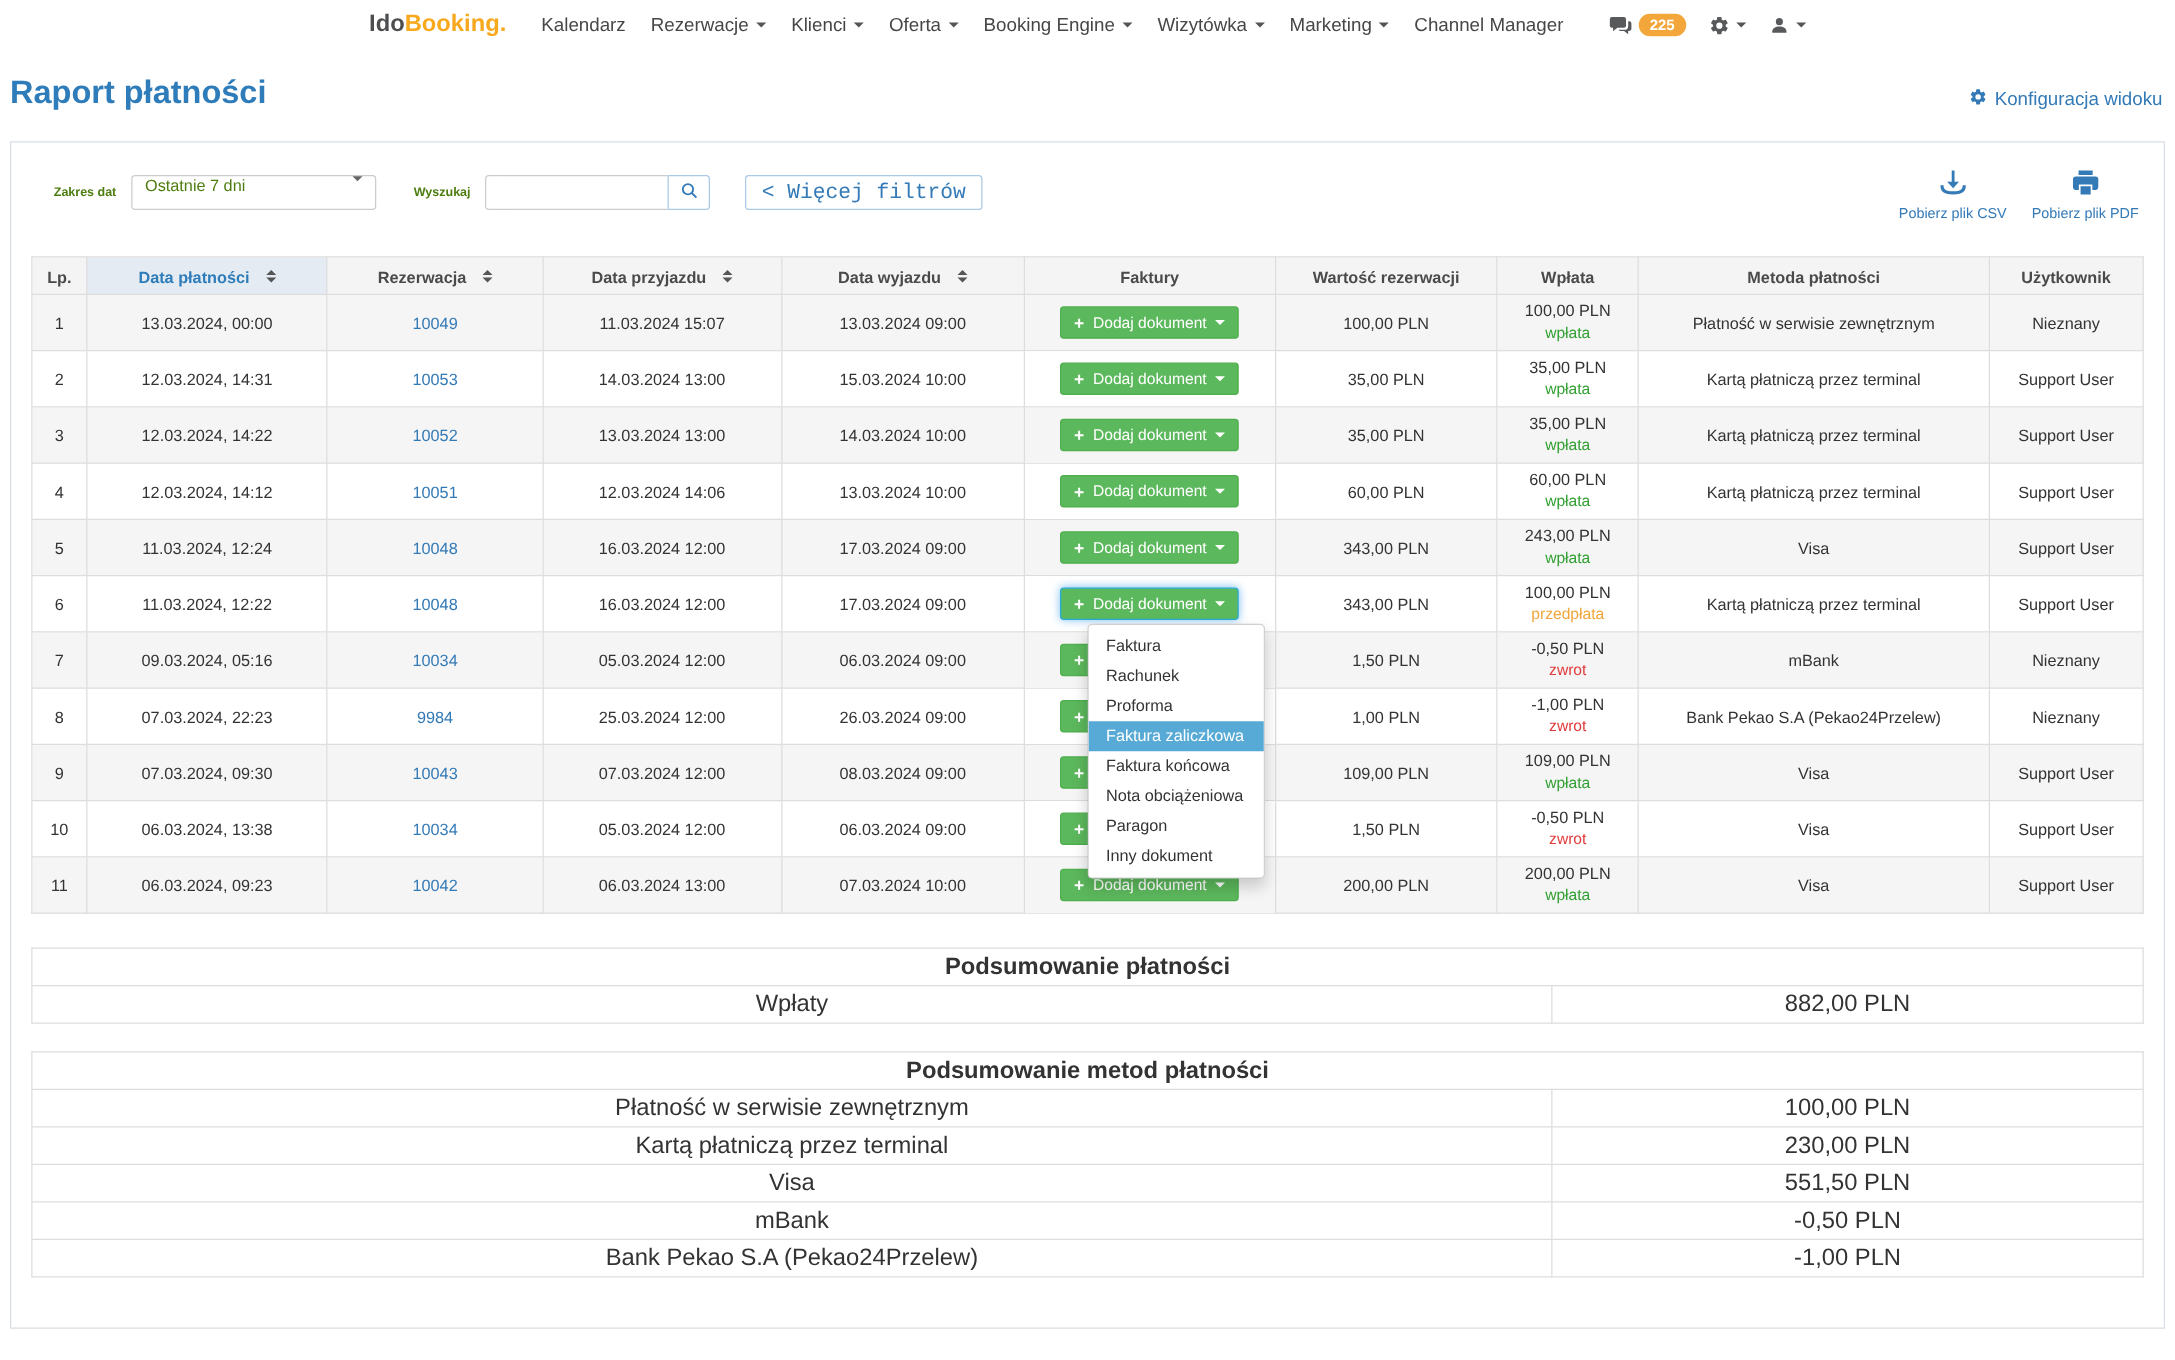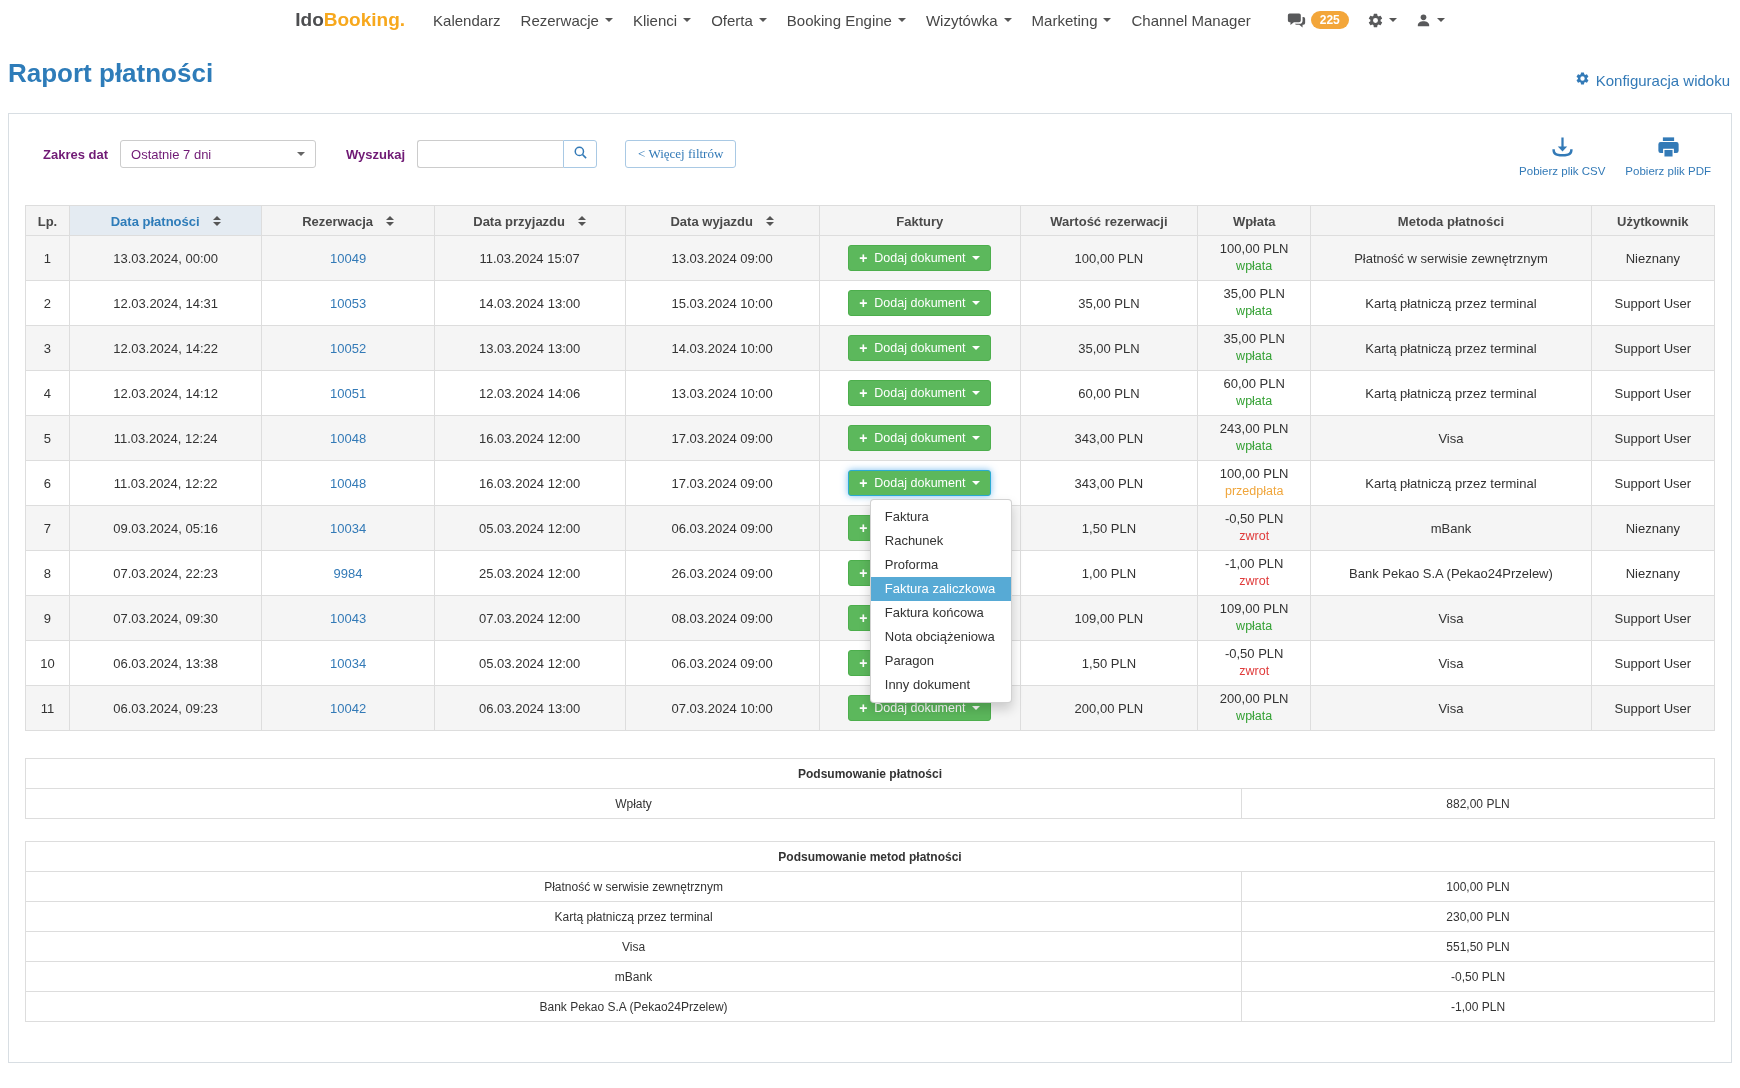--- a/index.html
+++ b/index.html
@@ -32,33 +32,33 @@
   .page-header{display:flex;justify-content:space-between;align-items:flex-end;padding:22px 10px 24px 8px}
   .page-header h1{margin:0;font-size:26px;font-weight:700;color:var(--accent-blue,#2e7cb9)}
   .config-link{display:flex;align-items:center;gap:6px;color:var(--link-blue,#337ab7);
                font-size:15px;cursor:pointer;text-decoration:none}
 
   
   .panel{margin:0 8px;border:1px solid #d8dee3;background:#fff;padding:25px 0 40px}
 
   
   .filter-bar{display:flex;align-items:center;padding:0 12px 0 34px;height:30px}
-  .lbl{font-weight:700;font-size:13px;color:#701a75;white-space:nowrap}
-  .select{width:196px;height:28px;border:1px solid #ccc;border-radius:3px;display:flex;align-items:center;
-          justify-content:space-between;padding:0 10px;margin-left:12px;font-size:13px;color:#701a75;
+  .lbl{font-weight:700;font-size:10px;color:#4d7c0f;white-space:nowrap}
+  .select{width:196px;height:28px;border:1px solid #ccc;border-radius:3px;display:flex;align-items:flex-start;
+          justify-content:space-between;padding:0 10px;margin-left:12px;font-size:13px;color:#4d7c0f;
           cursor:pointer;background:#fff}
   .caret-gray{border-top-color:#666}
   .lbl-search{margin-left:30px}
   .search-group{display:flex;margin-left:12px}
   .search-input{width:146px;height:28px;border:1px solid #ccc;border-right:none;border-radius:3px 0 0 3px;
                 padding:0 8px;font-size:13px;outline:none;font-family:inherit}
   .search-btn{width:34px;height:28px;border:1px solid #a9c9e4;border-radius:0 3px 3px 0;background:#fff;
               color:var(--link-blue,#337ab7);display:flex;align-items:center;justify-content:center;cursor:pointer}
   .more-filters{margin-left:28px;height:28px;padding:0 12px;border:1px solid #a9c9e4;border-radius:3px;
-                background:#fff;color:var(--link-blue,#337ab7);font-size:13px;cursor:pointer;font-family:Liberation Serif, serif}
+                background:#fff;color:var(--link-blue,#337ab7);font-size:17px;cursor:pointer;font-family:Liberation Mono, monospace}
   .spacer{flex:1}
   .downloads{display:flex;gap:20px;margin-right:8px}
   .dl{display:flex;flex-direction:column;align-items:center;color:var(--link-blue,#337ab7);cursor:pointer}
   .dl svg{width:27px;height:27px}
   .dl span{font-size:11.5px;margin-top:2px;white-space:nowrap}
 
   
   .table-wrap{padding:0 16px;margin-top:36px}
   .main-table{width:100%;border-collapse:collapse;font-size:13px;color:#333;table-layout:fixed}
   .main-table th{border:1px solid #ddd;background:#f4f4f4;height:30px;font-size:13px;color:#4a4a4a;
@@ -90,21 +90,21 @@
   .doc-menu{position:absolute;top:38px;left:calc(50% - 50px);width:142px;background:#fff;
             border:1px solid rgba(0,0,0,.18);border-radius:4px;box-shadow:0 6px 12px rgba(0,0,0,.18);
             padding:5px 0;z-index:20;text-align:left}
   .doc-menu-item{padding:4px 10px 4px 14px;font-size:13px;line-height:16px;color:#333;cursor:pointer;white-space:nowrap}
   .doc-menu-item.active{background:var(--dropdown-highlight,#57aad5);color:#fff}
 
   
   .summaries{display:flex;gap:20px;padding:0 16px;margin-top:27px;align-items:flex-start}
   .sum-col{flex:1}
   .sum-gap{margin-top:22px}
-  .sum-table{width:100%;border-collapse:collapse;font-size:12px;color:#333;table-layout:fixed}
+  .sum-table{width:100%;border-collapse:collapse;font-size:19px;color:#333;table-layout:fixed}
   .sum-table th,.sum-table td{border:1px solid #ddd;height:30px;text-align:center;padding:2px 6px;background:#fff}
   .sum-table th{font-weight:700}
   .sum-label-bold{font-weight:700}
 </style>
 </head>
 <body>
 
 <nav class="topnav">
   <div class="nav-inner">
     <div class="logo">

